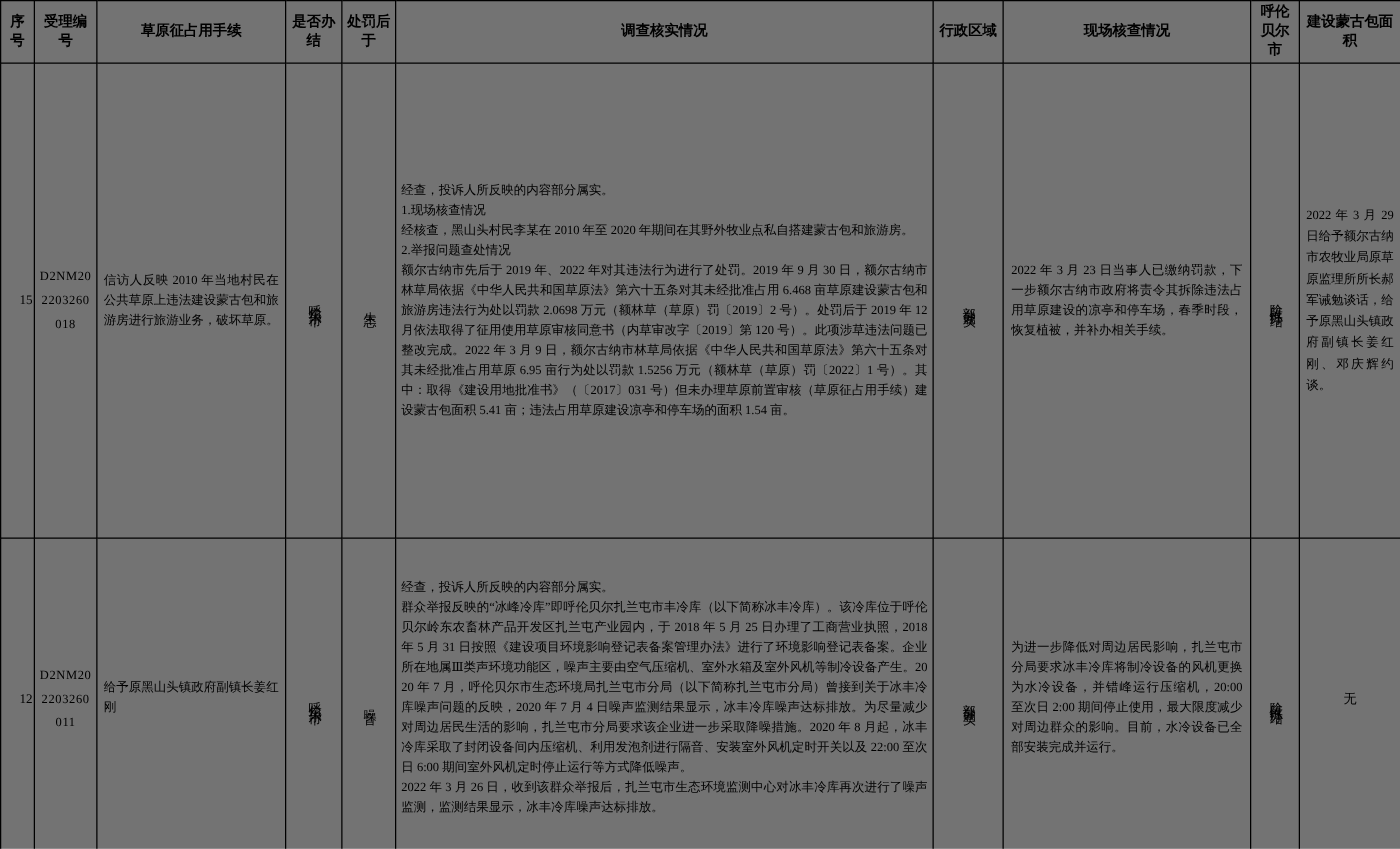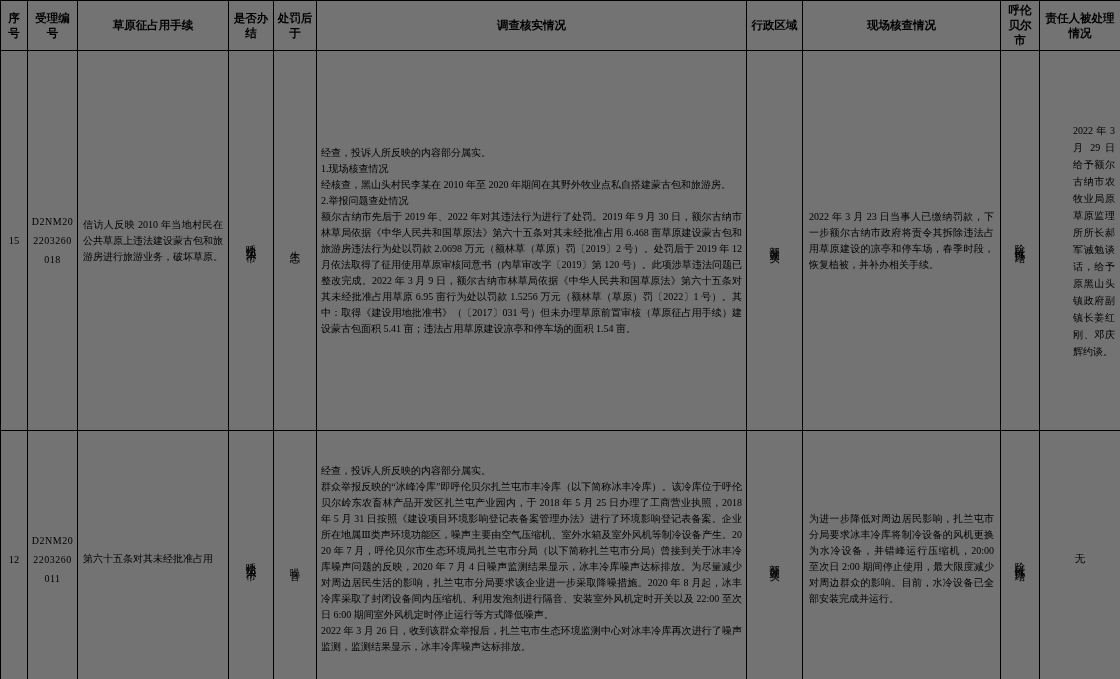--- a/index.html
+++ b/index.html
@@ -31,21 +31,21 @@
     text-align: center;
     padding: 2px 3px;
   }
   thead tr { height: 42px; }
   tr.row-15 { height: 380px; }
   tr.row-16 { height: 257px; }
 
   td.c-center { text-align: center; }
   td.c-seq {
     font-size: 10.5px;
-    text-align: center;
+    text-align: right;
   }
   td.c-id {
     font-size: 10px;
     text-align: center;
     padding: 3px;
   }
   .id-text {
     display: inline-block;
     word-break: break-all;
     line-height: 19px;
@@ -59,21 +59,21 @@
   .para {
     font-size: 10px;
     line-height: 16px;
     text-align: justify;
     white-space: pre-wrap;
     word-break: break-all;
   }
   td.c-invest { padding: 4px 4px; }
   td.c-rect   { padding: 4px 6px; }
   td.c-resp   { padding: 4px 5px; }
-  td.c-resp .para { line-height: 17px; margin-left: 28px; }
+  td.c-resp .para { line-height: 17px; }
   .vtext {
     display: inline-block;
     writing-mode: vertical-rl;
     text-orientation: upright;
     font-size: 10.5px;
     letter-spacing: 2px;
     line-height: 15px;
   }
   .vtext-wrap {
     display: inline-block;
@@ -109,21 +109,21 @@
     <tr>
       <th>序号</th>
       <th>受理编号</th>
       <th>草原征占用手续</th>
       <th>是否办结</th>
       <th>处罚后于</th>
       <th>调查核实情况</th>
       <th>行政区域</th>
       <th>现场核查情况</th>
       <th>呼伦贝尔市</th>
-      <th>责任人被处理情况</th>
+      <th>建设蒙古包面积</th>
     </tr>
   </thead>
   <tbody>
     <tr class="row-15">
       <td class="c-seq">15</td>
       <td class="c-id"><span class="id-text">D2NM202203260018</span></td>
       <td class="c-problem">
           <div class="para">信访人反映 2010 年当地村民在公共草原上违法建设蒙古包和旅游房进行旅游业务，破坏草原。</div>
         </td>
       <td class="c-center"><span class="vtext">呼伦贝尔市</span></td>
@@ -141,21 +141,21 @@
         </td>
       <td class="c-center"><span class="vtext-wrap">阶段性办结</span></td>
       <td class="c-resp">
           <div class="para">2022 年 3 月 29 日给予额尔古纳市农牧业局原草原监理所所长郝军诫勉谈话，给予原黑山头镇政府副镇长姜红刚、邓庆辉约谈。</div>
         </td>
     </tr>
     <tr class="row-16">
       <td class="c-seq">12</td>
       <td class="c-id"><span class="id-text">D2NM202203260011</span></td>
       <td class="c-problem">
-          <div class="para">第六十五条对其未经批准占用</div>
+          <div class="para">给予原黑山头镇政府副镇长姜红刚</div>
         </td>
       <td class="c-center"><span class="vtext">呼伦贝尔市</span></td>
       <td class="c-center"><span class="vtext">噪音</span></td>
       <td class="c-invest">
           <div class="para">经查，投诉人所反映的内容部分属实。
 群众举报反映的“冰峰冷库”即呼伦贝尔扎兰屯市丰冷库（以下简称冰丰冷库）。该冷库位于呼伦贝尔岭东农畜林产品开发区扎兰屯产业园内，于 2018 年 5 月 25 日办理了工商营业执照，2018 年 5 月 31 日按照《建设项目环境影响登记表备案管理办法》进行了环境影响登记表备案。企业所在地属Ⅲ类声环境功能区，噪声主要由空气压缩机、室外水箱及室外风机等制冷设备产生。2020 年 7 月，呼伦贝尔市生态环境局扎兰屯市分局（以下简称扎兰屯市分局）曾接到关于冰丰冷库噪声问题的反映，2020 年 7 月 4 日噪声监测结果显示，冰丰冷库噪声达标排放。为尽量减少对周边居民生活的影响，扎兰屯市分局要求该企业进一步采取降噪措施。2020 年 8 月起，冰丰冷库采取了封闭设备间内压缩机、利用发泡剂进行隔音、安装室外风机定时开关以及 22:00 至次日 6:00 期间室外风机定时停止运行等方式降低噪声。
 2022 年 3 月 26 日，收到该群众举报后，扎兰屯市生态环境监测中心对冰丰冷库再次进行了噪声监测，监测结果显示，冰丰冷库噪声达标排放。</div>
         </td>
       <td class="c-center"><span class="vtext">部分属实</span></td>
       <td class="c-rect">

